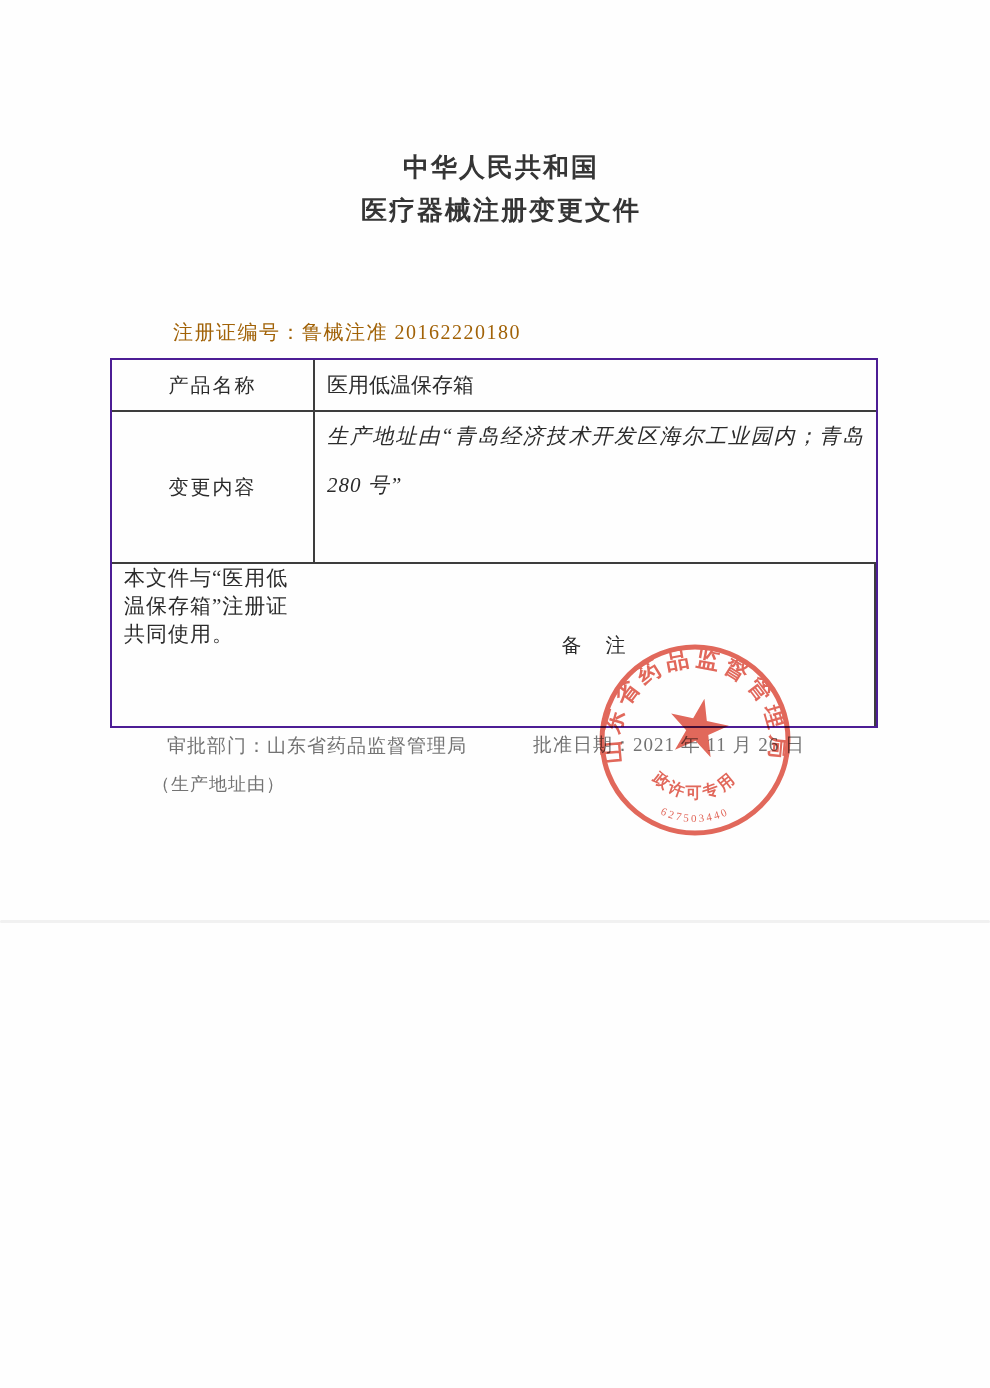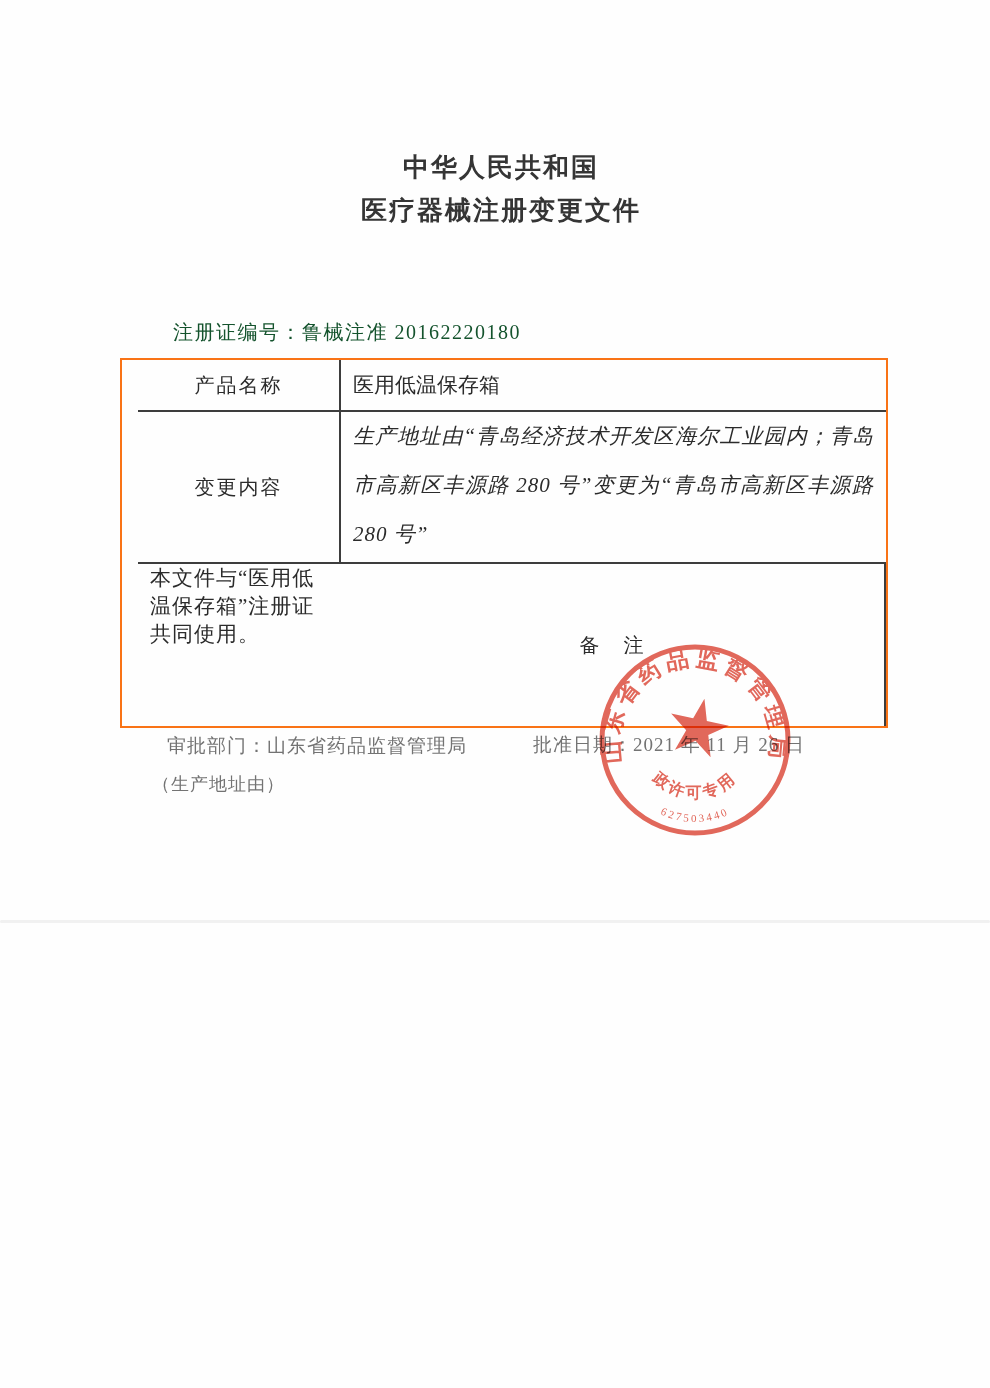--- a/index.html
+++ b/index.html
@@ -19,34 +19,33 @@
     text-align: center;
     font-size: 26px; font-weight: 600;
     letter-spacing: 2px; color: #353535;
   }
   .title-1 { top: 150px; }
   .title-2 { top: 193px; }
 
   
   .reg-line {
     position: absolute; left: 173px; top: 319px;
-    font-size: 20px; letter-spacing: 1.5px; color: #14532d;
+    font-size: 20px; letter-spacing: 1.5px; color: #a16207;
     white-space: nowrap;
   }
 
   
   .doc-table {
-    position: absolute; left: 120px; top: 358px;
+    position: absolute; left: 110px; top: 358px;
     width: 768px; height: 370px;
-    border: 2px solid #f97316;
+    border: 2px solid #4c1d95;
     box-sizing: border-box;
     display: grid;
     grid-template-columns: 203px 1fr;
     grid-template-rows: 52px 152px 1fr;
-    padding-left: 16px;
   }
   .cell {
     box-sizing: border-box;
     font-size: 21px; color: #2b2b2b;
   }
   .cell.label {
     display: flex; align-items: center; justify-content: center;
     font-size: 20px; letter-spacing: 2px;
     border-right: 2px solid #3d3d3d;
   }
@@ -98,21 +97,20 @@
   <div class="doc-table">
 
     <div class="cell label rb">产品名称</div>
     <div class="cell value rb v-center">
       <span class="tline">医用低温保存箱</span>
     </div>
 
     <div class="cell label rb">变更内容</div>
     <div class="cell value rb row2-value">
       <div class="tline j">生产地址由“青岛经济技术开发区海尔工业园内；青岛</div>
-      <div class="tline j">市高新区丰源路 280 号”变更为“青岛市高新区丰源路</div>
       <div class="tline">280 号”</div>
     </div>
 
     <div class="cell value row3-value">
       <div class="tline">本文件与“医用低温保存箱”注册证共同使用。</div>
     </div>
     <div class="cell label">备　注</div>
   </div>
 
   <div class="footer-line dept"><span>审批部门：</span><span>山东省药品监督管理局</span></div>

